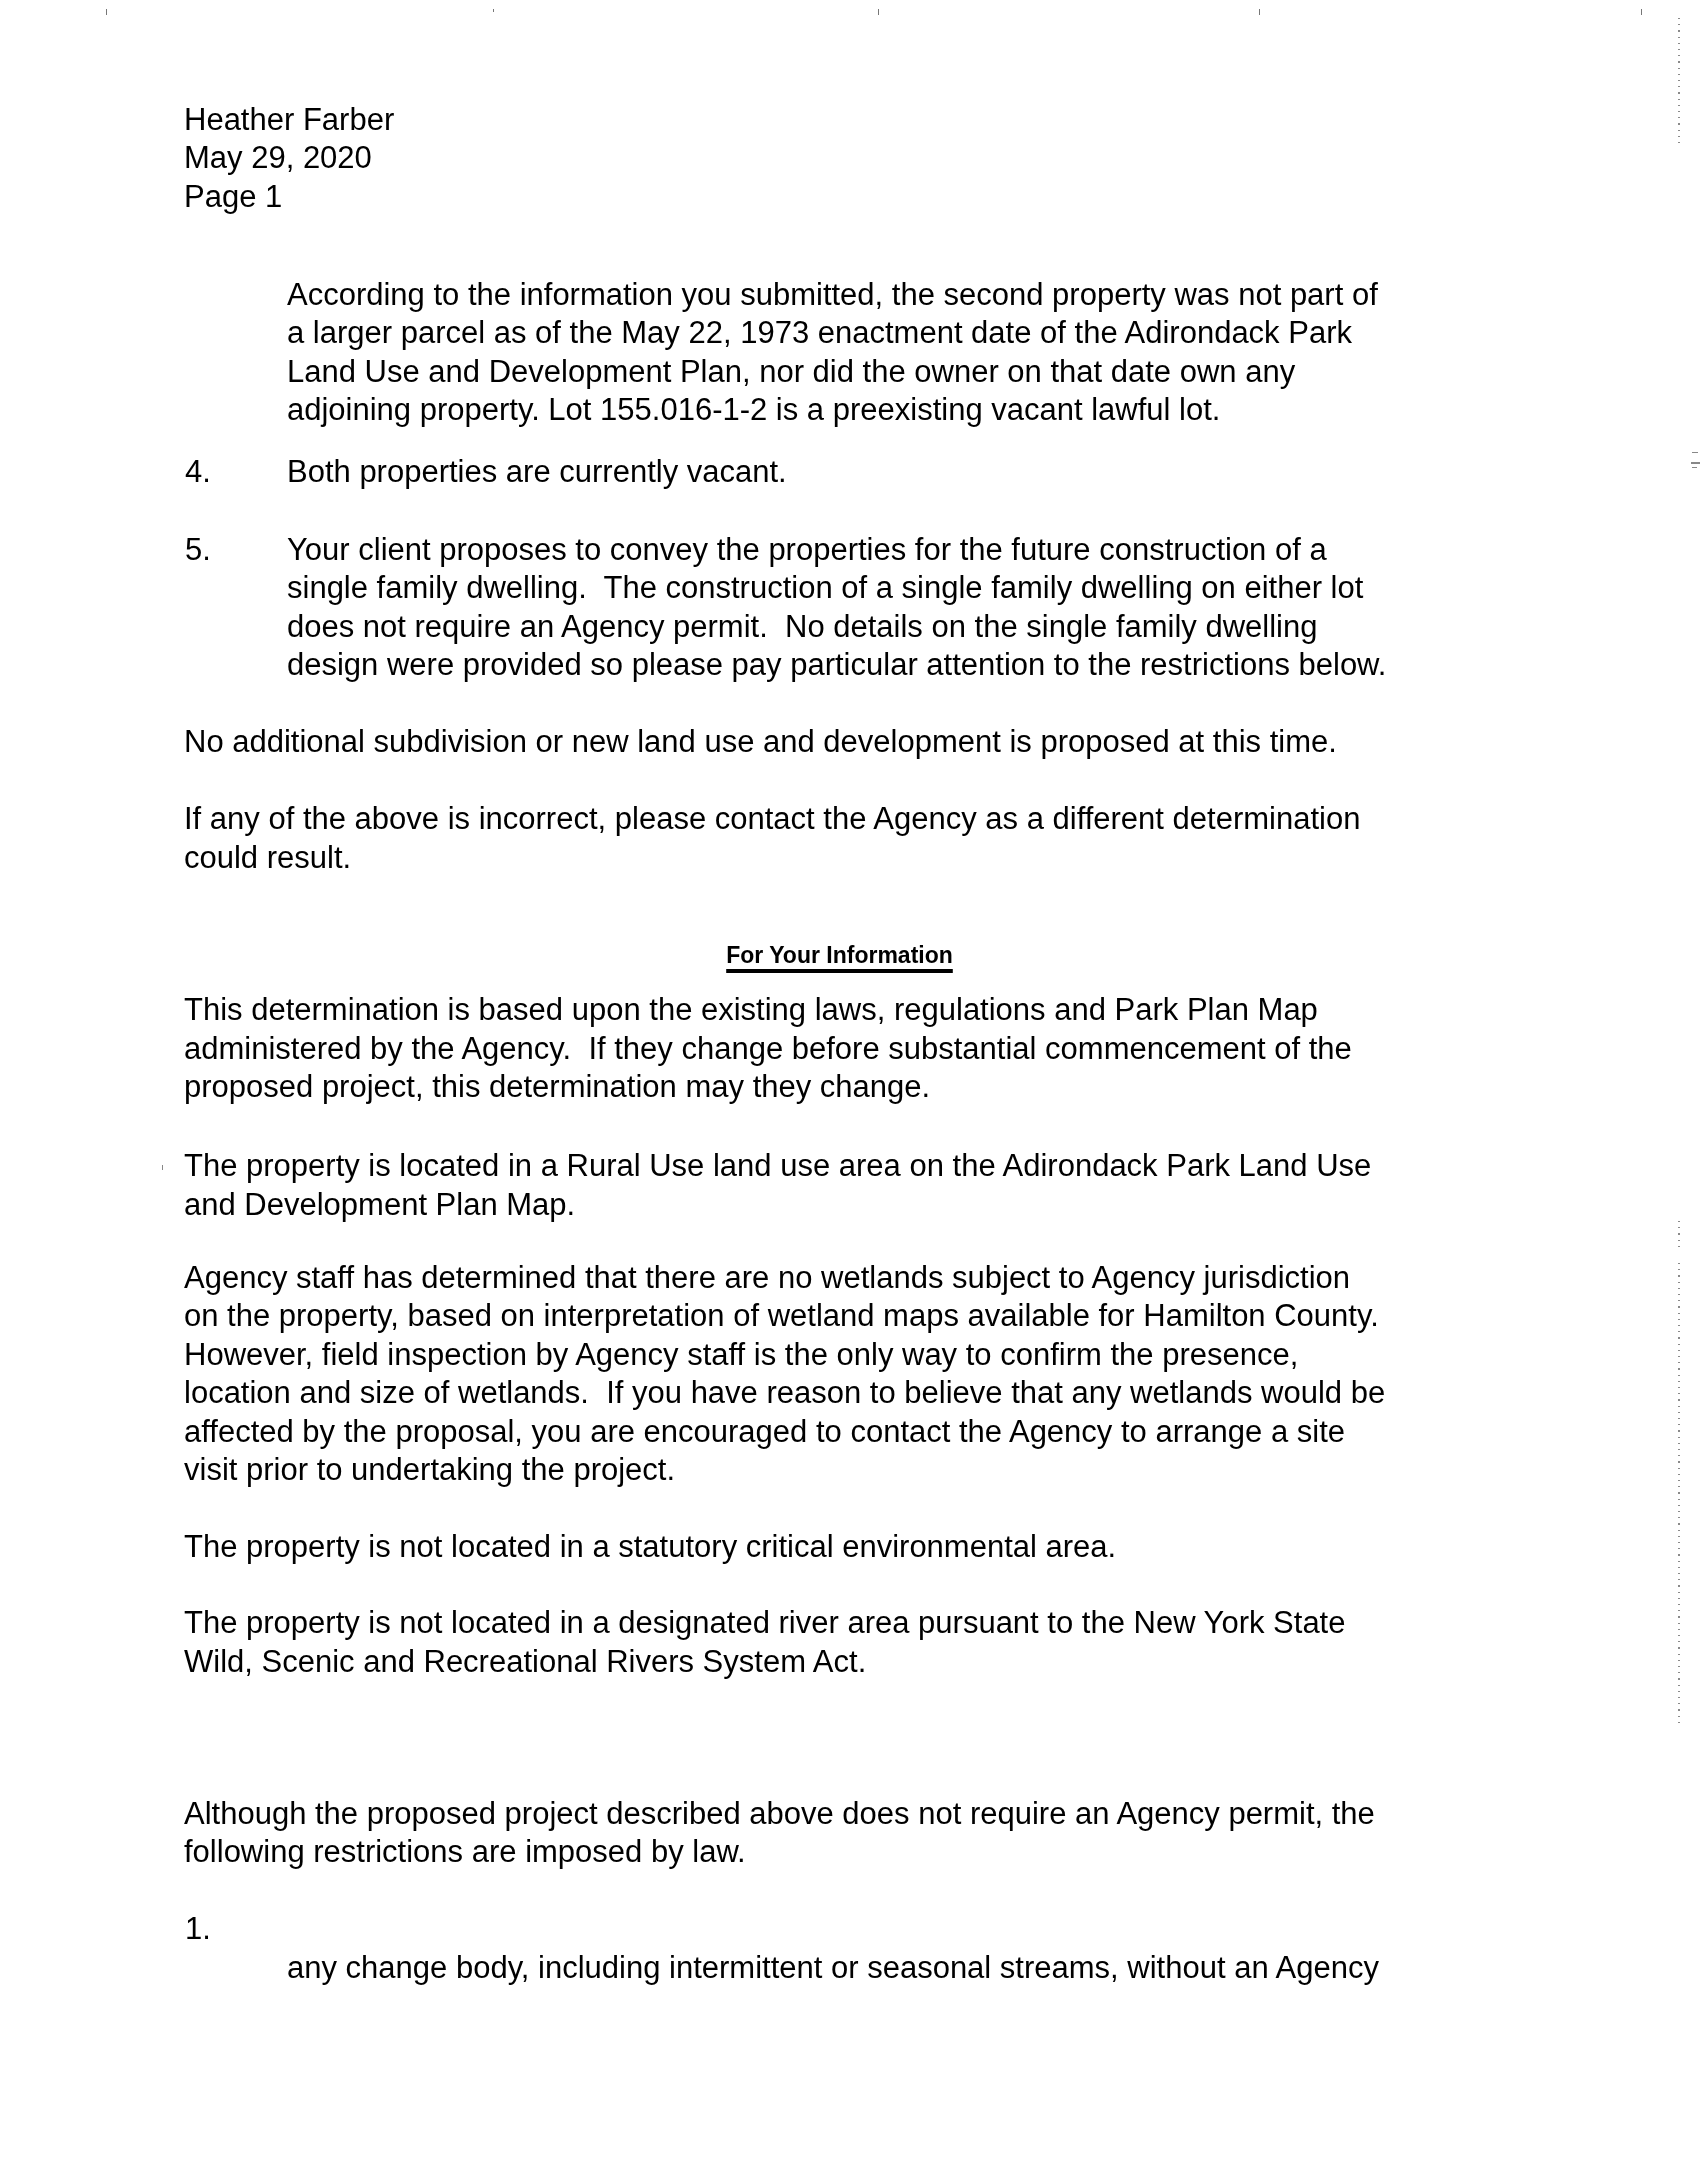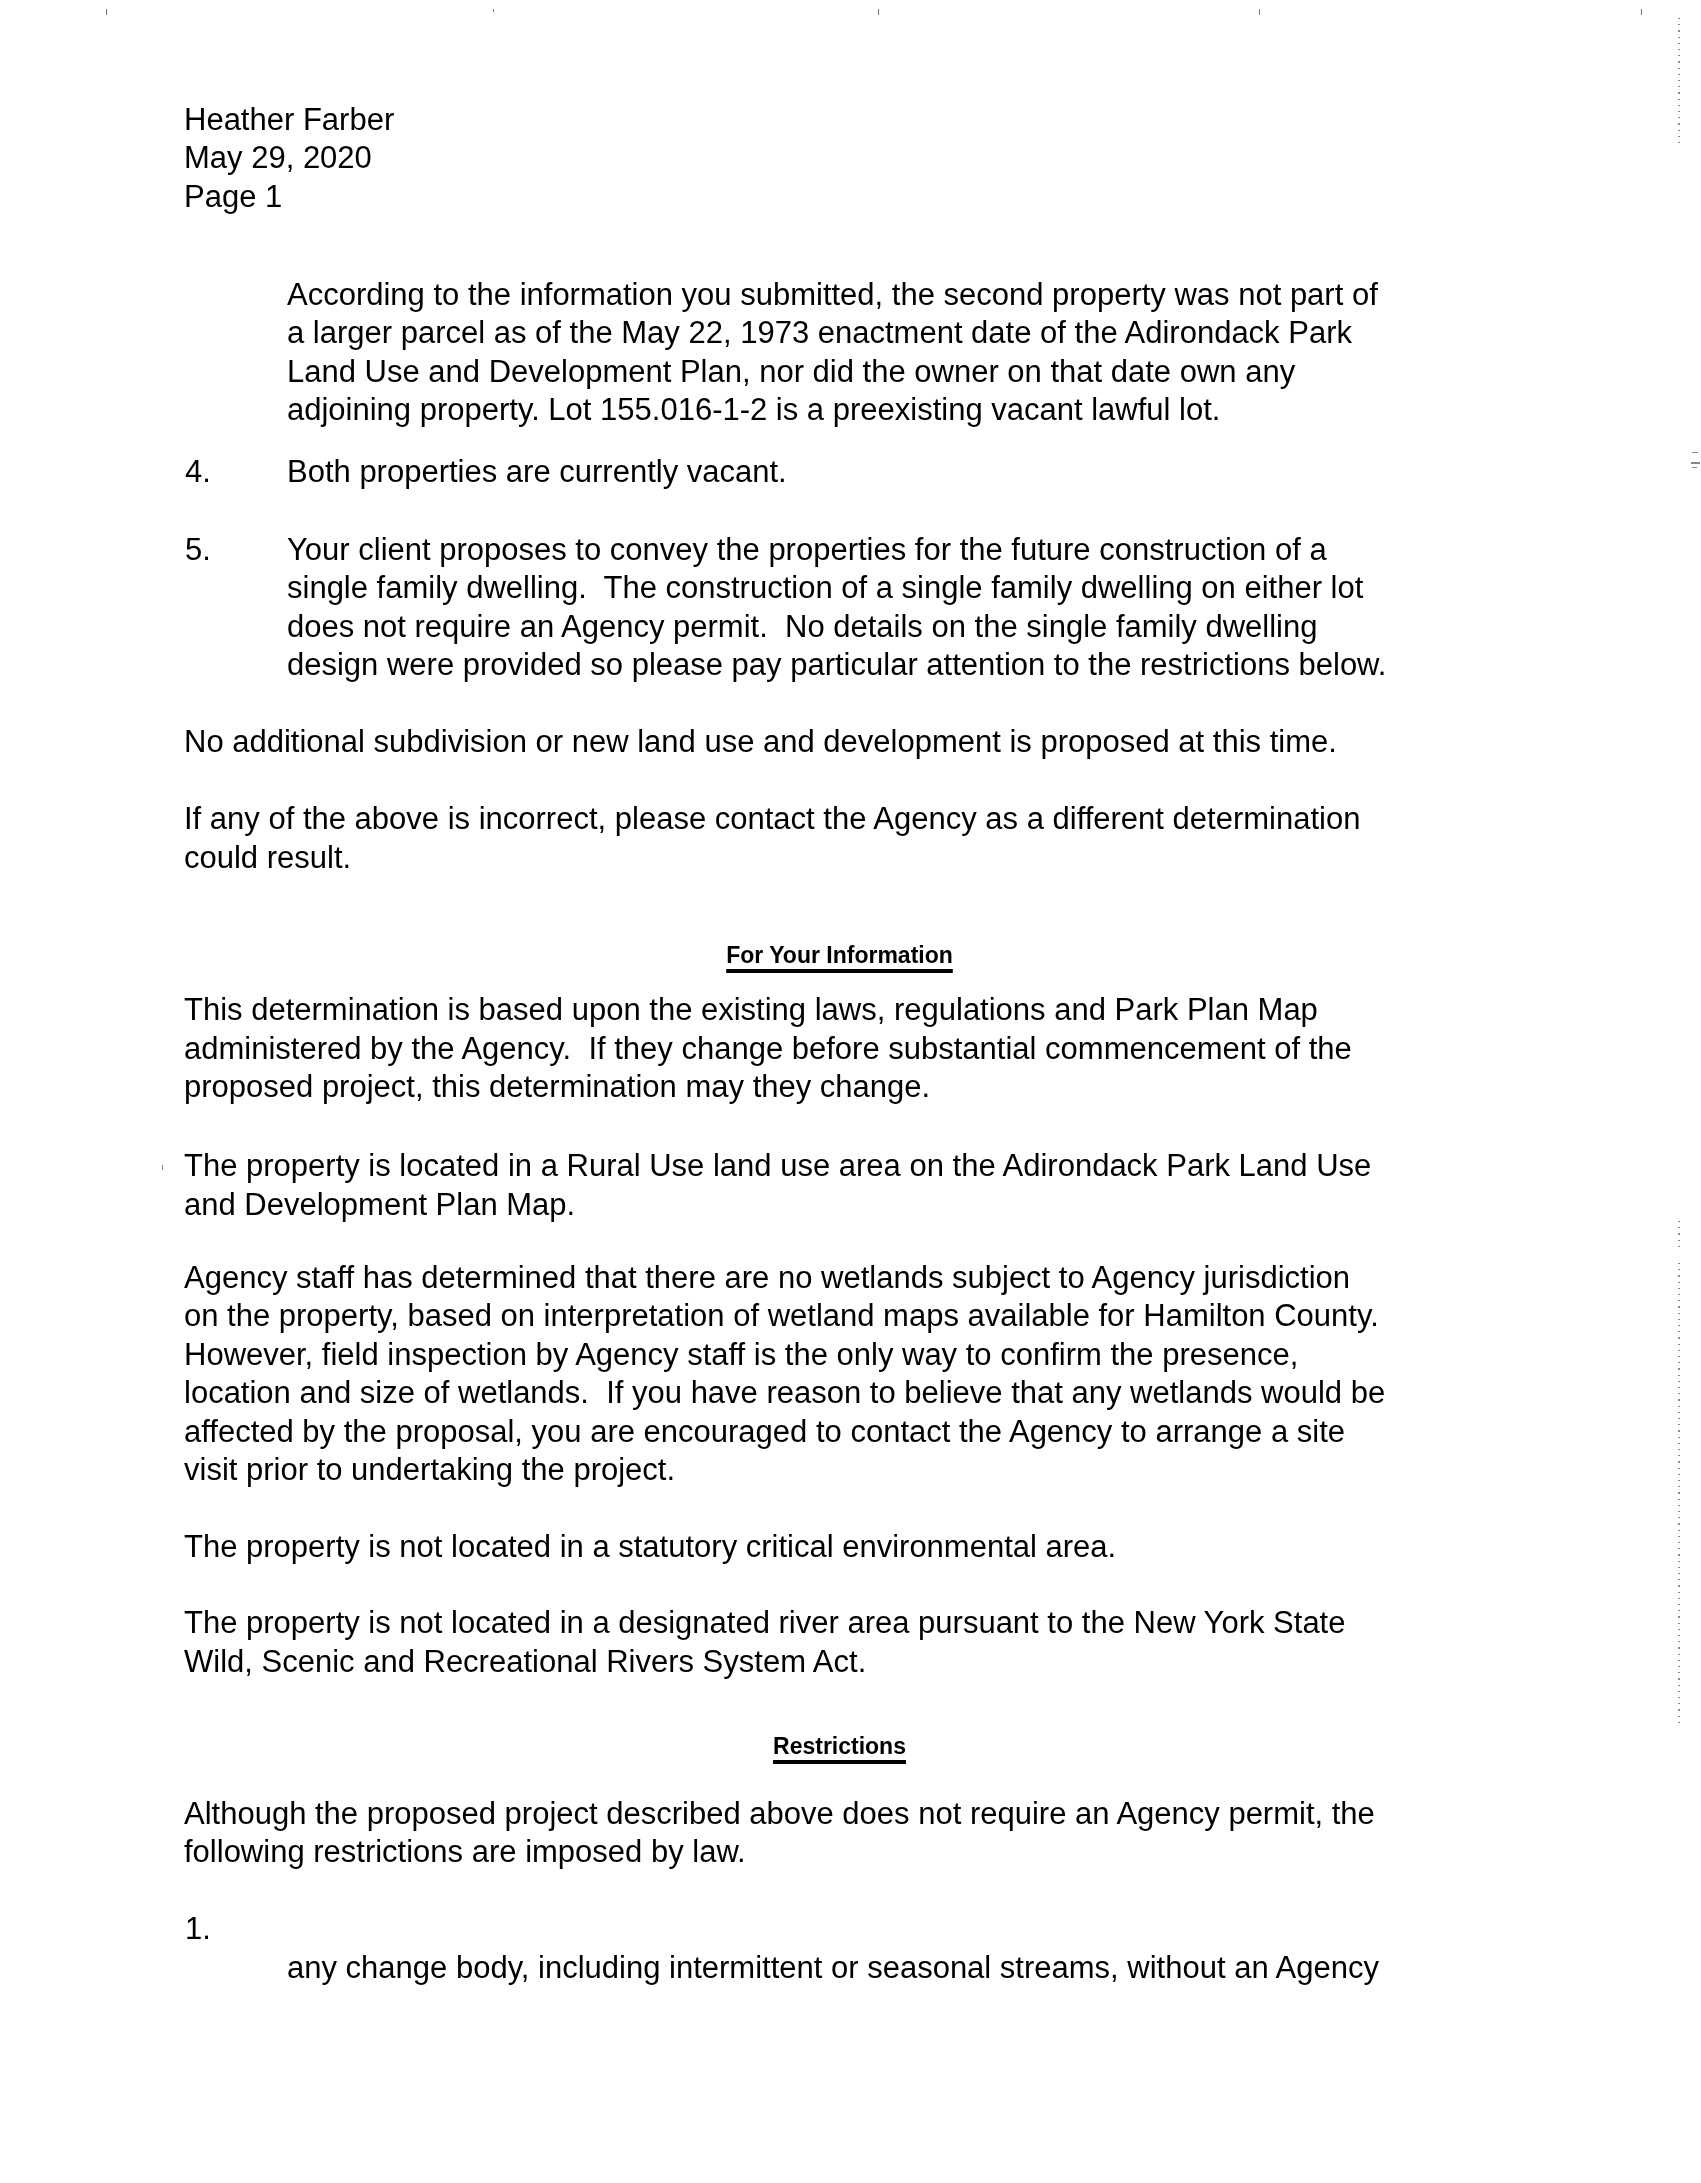--- a/index.html
+++ b/index.html
@@ -92,23 +92,20 @@
   <div class="ln lm" style="top:1335px;">However, field inspection by Agency staff is the only way to confirm the presence,</div>
   <div class="ln lm" style="top:1373px;">location and size of wetlands.  If you have reason to believe that any wetlands would be</div>
   <div class="ln lm" style="top:1412px;">affected by the proposal, you are encouraged to contact the Agency to arrange a site</div>
   <div class="ln lm" style="top:1450px;">visit prior to undertaking the project.</div>
 
   <div class="ln lm" style="top:1527px;">The property is not located in a statutory critical environmental area.</div>
 
   <div class="ln lm" style="top:1603px;">The property is not located in a designated river area pursuant to the New York State</div>
   <div class="ln lm" style="top:1642px;">Wild, Scenic and Recreational Rivers System Act.</div>
 
-  <div class="heading" style="top:1727px;">
-    <span>Restrictions</span>
-  </div>
 
   <div class="ln lm" style="top:1794px;">Although the proposed project described above does not require an Agency permit, the</div>
   <div class="ln lm" style="top:1832px;">following restrictions are imposed by law.</div>
 
   <div class="ln num" style="top:1909px;">1.</div>
   <div class="ln ind" style="top:1948px;">any change body, including intermittent or seasonal streams, without an Agency</div>
 
 </div>
 
 

